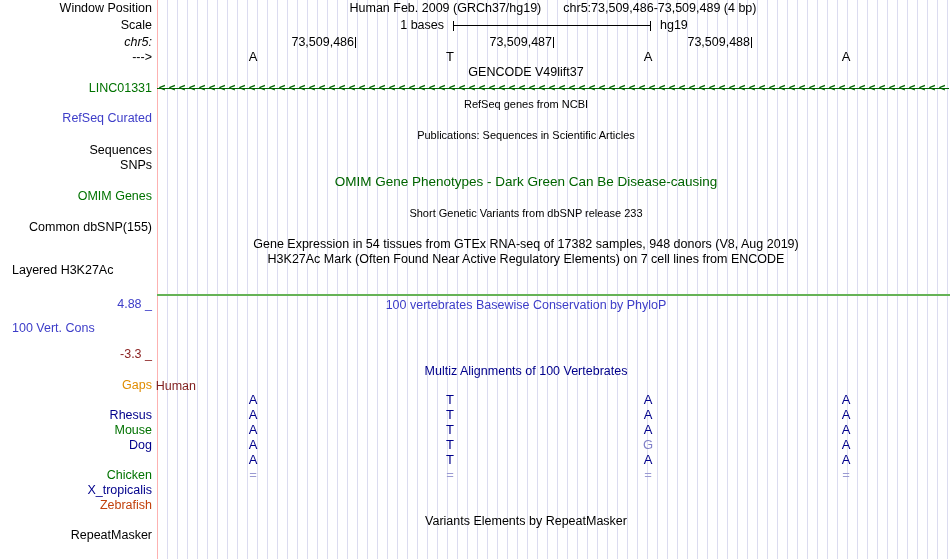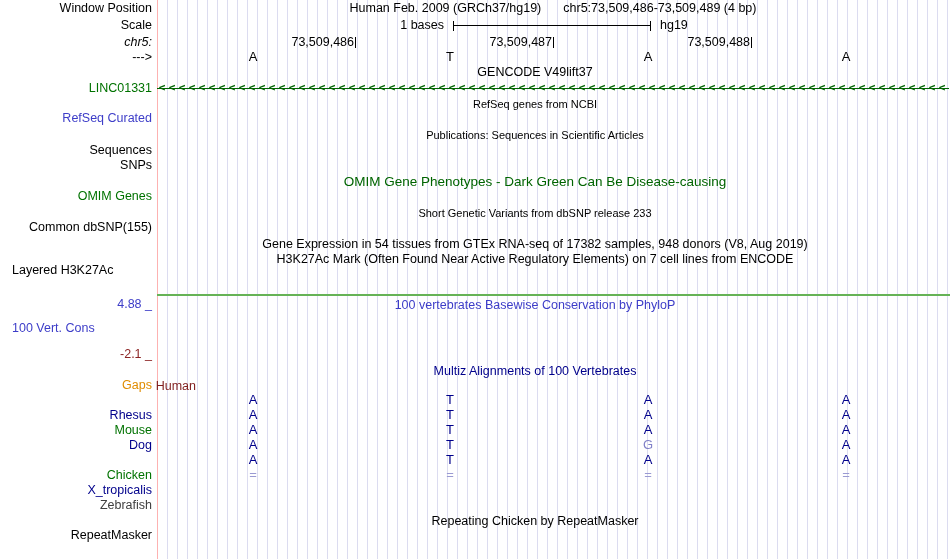--- a/index.html
+++ b/index.html
@@ -3,21 +3,21 @@
 <meta charset="utf-8">
 <style>
   html,body{margin:0;padding:0;background:#fff;}
   #stage{
     position:relative;width:950px;height:559px;background:#ffffff;
     font-family:"Liberation Sans",sans-serif;font-size:12.5px;color:#000;
     overflow:hidden;
   }
   .lbl{position:absolute;left:0;width:152px;text-align:right;height:14px;line-height:14px;white-space:nowrap;}
   .llbl{position:absolute;left:12px;height:14px;line-height:14px;white-space:nowrap;}
-  .ctitle{position:absolute;left:157px;width:756px;text-align:center;height:14px;line-height:14px;white-space:nowrap;}
+  .ctitle{position:absolute;left:148px;width:756px;text-align:center;height:14px;line-height:14px;white-space:nowrap;}
   .sm{font-size:11px;height:13px;line-height:13px;}
   .big{font-size:13.5px;}
   .vline{position:absolute;width:1px;}
   .hline{position:absolute;height:1px;}
   .base{position:absolute;width:40px;margin-left:-20px;text-align:center;height:14px;line-height:14px;font-size:13px;}
   .chev{position:absolute;width:10px;margin-left:-5px;text-align:center;height:12px;line-height:12px;
         font-family:"DejaVu Sans Mono",monospace;font-size:11px;font-weight:bold;}
   .hdrwrap{position:absolute;left:157px;width:792px;top:1px;text-align:center;height:14px;line-height:14px;white-space:nowrap;}
 </style>
 </head>
@@ -59,25 +59,25 @@
   <div class="lbl" style="top: 220px; z-index: 1;">Common dbSNP(155)</div>
 
   <div class="ctitle" style="top: 237px; z-index: 1;">Gene Expression in 54 tissues from GTEx RNA-seq of 17382 samples, 948 donors (V8, Aug 2019)</div>
   <div class="ctitle" style="top: 252px; z-index: 1;">H3K27Ac Mark (Often Found Near Active Regulatory Elements) on 7 cell lines from ENCODE</div>
   <div class="llbl" style="top: 263px; z-index: 1;">Layered H3K27Ac</div>
 
   <div class="hline" style="top: 294px; left: 157px; width: 793px; height: 2px; background: rgb(102, 179, 86); z-index: 1;"></div>
   <div class="lbl" style="top: 297px; color: rgb(61, 61, 200); z-index: 1;">4.88 _</div>
   <div class="ctitle" style="top: 298px; color: rgb(61, 61, 200); z-index: 1;">100 vertebrates Basewise Conservation by PhyloP</div>
   <div class="llbl" style="top: 321px; color: rgb(61, 61, 200); z-index: 1;">100 Vert. Cons</div>
-  <div class="lbl" style="top: 347px; color: rgb(139, 35, 35); z-index: 1;">-2.1 _</div>
+  <div class="lbl" style="top: 347px; color: rgb(139, 35, 35); z-index: 1;">-3.3 _</div>
 
   <div class="ctitle" style="top: 364px; color: rgb(0, 0, 139); z-index: 1;">Multiz Alignments of 100 Vertebrates</div>
 
-  <div class="ctitle" style="top: 514px; z-index: 1;">Repeating Chicken by RepeatMasker</div>
+  <div class="ctitle" style="top: 514px; z-index: 1;">Variants Elements by RepeatMasker</div>
   <div class="lbl" style="top: 528px; z-index: 1;">RepeatMasker</div>
 
 <div class="vline" style="left: 167px; top: 0px; height: 559px; background: rgb(220, 220, 240); z-index: 0;"></div>
     <div class="vline" style="left: 177px; top: 0px; height: 559px; background: rgb(220, 220, 240); z-index: 0;"></div>
     <div class="vline" style="left: 187px; top: 0px; height: 559px; background: rgb(220, 220, 240); z-index: 0;"></div>
     <div class="vline" style="left: 197px; top: 0px; height: 559px; background: rgb(220, 220, 240); z-index: 0;"></div>
     <div class="vline" style="left: 207px; top: 0px; height: 559px; background: rgb(220, 220, 240); z-index: 0;"></div>
     <div class="vline" style="left: 217px; top: 0px; height: 559px; background: rgb(220, 220, 240); z-index: 0;"></div>
     <div class="vline" style="left: 227px; top: 0px; height: 559px; background: rgb(220, 220, 240); z-index: 0;"></div>
     <div class="vline" style="left: 237px; top: 0px; height: 559px; background: rgb(220, 220, 240); z-index: 0;"></div>
@@ -266,14 +266,14 @@
     <div class="base" style="left: 253px; top: 453px; z-index: 2; color: rgb(0, 0, 139);">A</div>
     <div class="base" style="left: 450px; top: 453px; z-index: 2; color: rgb(0, 0, 139);">T</div>
     <div class="base" style="left: 648px; top: 453px; z-index: 2; color: rgb(0, 0, 139);">A</div>
     <div class="base" style="left: 846px; top: 453px; z-index: 2; color: rgb(0, 0, 139);">A</div>
     <div class="lbl" style="top: 468px; z-index: 2; color: rgb(0, 114, 0);">Chicken</div>
     <div class="base" style="left: 253px; top: 468px; z-index: 2; color: rgb(154, 154, 210);">=</div>
     <div class="base" style="left: 450px; top: 468px; z-index: 2; color: rgb(154, 154, 210);">=</div>
     <div class="base" style="left: 648px; top: 468px; z-index: 2; color: rgb(154, 154, 210);">=</div>
     <div class="base" style="left: 846px; top: 468px; z-index: 2; color: rgb(154, 154, 210);">=</div>
     <div class="lbl" style="top: 483px; z-index: 2; color: rgb(0, 0, 139);">X_tropicalis</div>
-    <div class="lbl" style="top: 498px; z-index: 2; color: #404040;">Zebrafish</div>
+    <div class="lbl" style="top: 498px; z-index: 2; color: #c2410c;">Zebrafish</div>
   </div>
 
 </body></html>

